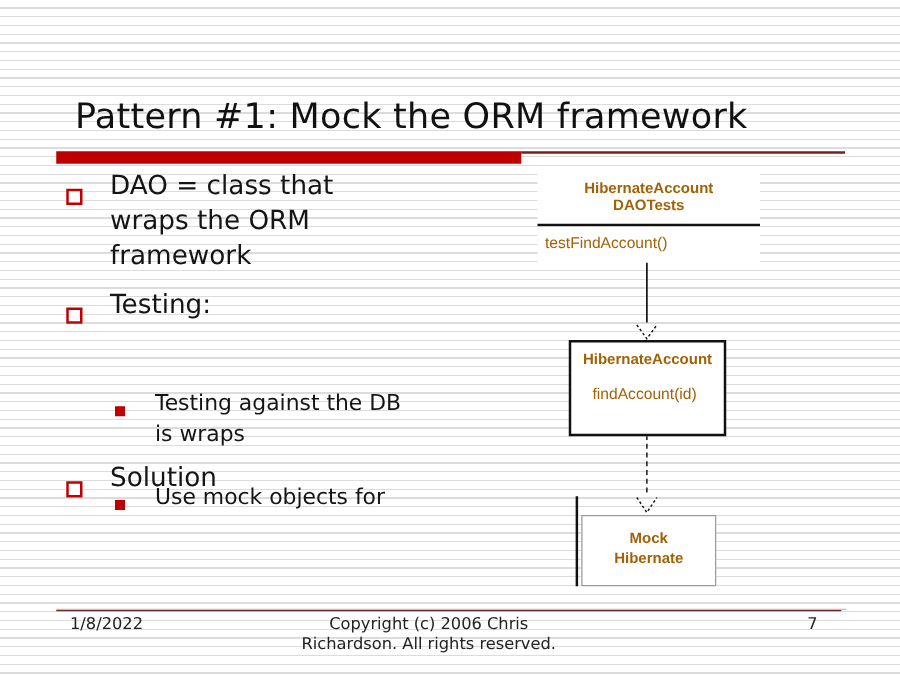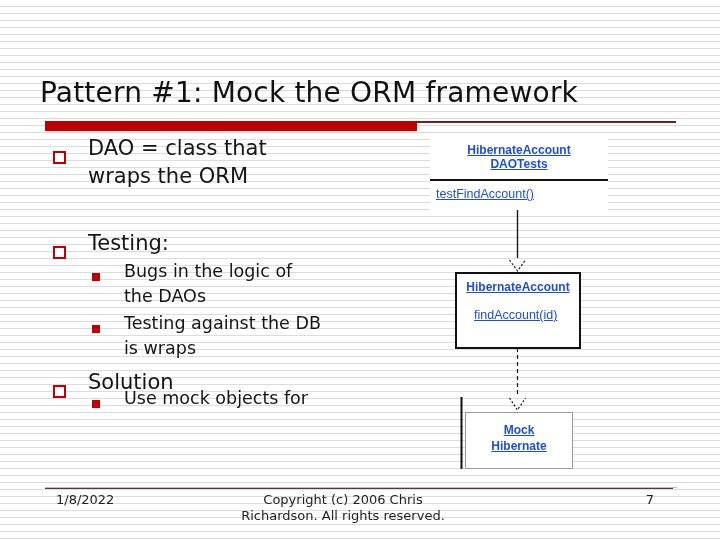--- a/index.html
+++ b/index.html
@@ -6,34 +6,34 @@
   .slide{
     position:relative;
     width:720px;height:540px;
     overflow:hidden;
     background:repeating-linear-gradient(to bottom,#ffffff 0px,#ffffff 6px,#dcdcdc 6px,#dcdcdc 7px);
     font-family:"DejaVu Sans",sans-serif;
     color:#151515;
   }
   
   .title{
-    position:absolute;left:40px;top:76px;width:640px;
+    position:absolute;left:60px;top:76px;width:640px;
     font-size:28px;line-height:34px;letter-spacing:.2px;color:#111;
     white-space:nowrap;
   }
   .title-bar{position:absolute;left:45px;top:121px;width:372px;height:10px;background:#c00000;}
   .title-bar-thin{position:absolute;left:417px;top:121px;width:259px;height:2px;background:#7a1f1f;}
   
   .b{position:absolute;left:0;width:420px;}
   .b .sq1{position:absolute;left:53px;width:9px;height:9px;border:2px solid #c00000;background:#fff;top:17px;}
   .b .sq2{position:absolute;left:92px;width:8px;height:8px;background:#c00000;top:14px;}
   .l1 .lines{margin-left:88px;font-size:21px;line-height:28px;}
   .l2 .lines{margin-left:124px;font-size:17.5px;line-height:25px;}
   
-  .dbox{position:absolute;background:#ffffff;font-family:"Liberation Sans",sans-serif;color:#1d4ed8;text-decoration:underline;}
+  .dbox{position:absolute;background:#ffffff;font-family:"Liberation Sans",sans-serif;color:#a16207;}
   .box-tests{left:430px;top:137px;width:178px;height:73px;}
   .box-dao{left:455px;top:272px;width:122px;height:73px;border:2px solid #111;}
   .box-mock{left:465px;top:412px;width:106px;height:55px;border:1px solid #9a9a9a;}
   .dtitle{padding-top:6px;text-align:center;font-weight:bold;font-size:12px;line-height:14px;}
   .dsep{margin-top:8px;height:0;border-top:2px solid #111;}
   .dmember{margin-top:6px;padding-left:6px;font-size:12.5px;line-height:14px;}
   .box-dao .dmember{margin-top:14px;padding-left:17px;}
   .box-mock .dtitle{padding-top:9px;line-height:16px;}
   .dsvg{position:absolute;left:400px;top:130px;width:300px;height:350px;}
   
@@ -51,37 +51,31 @@
 
   <div class="title">Pattern #1: Mock the ORM framework</div>
   <div class="title-bar"></div>
   <div class="title-bar-thin"></div>
 
   <div class="b l1" style="top:134px">
     <span class="sq1"></span>
     <div class="lines">
       <div>DAO = class that</div>
       <div>wraps the ORM</div>
+      <div>framework</div>
     </div>
   </div>
 
   <div class="b l1" style="top:229px">
     <span class="sq1"></span>
     <div class="lines">
       <div>Testing:</div>
     </div>
   </div>
 
-  <div class="b l2" style="top:259px">
-    <span class="sq2"></span>
-    <div class="lines">
-      <div>Bugs in the logic of</div>
-      <div>the DAOs</div>
-    </div>
-  </div>
 
   <div class="b l2" style="top:311px">
     <span class="sq2"></span>
     <div class="lines">
       <div>Testing against the DB</div>
       <div>is wraps</div>
     </div>
   </div>
 
   <div class="b l1" style="top:368px">

